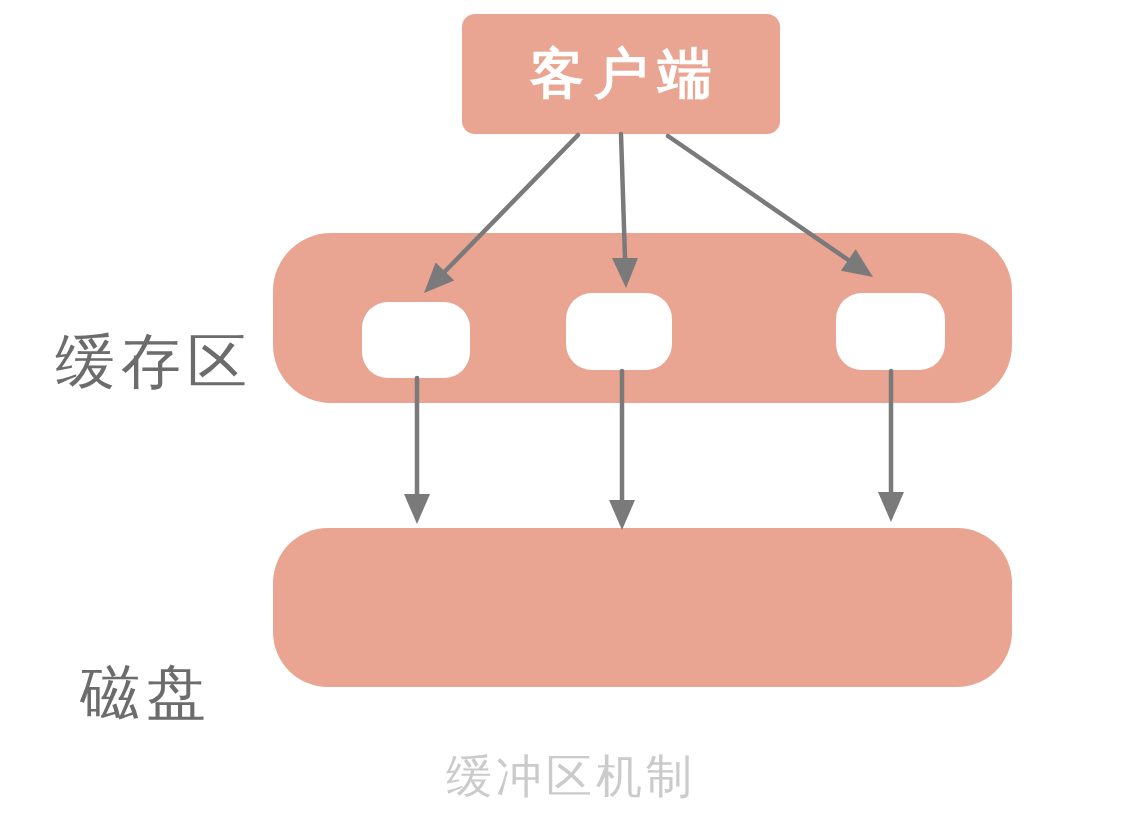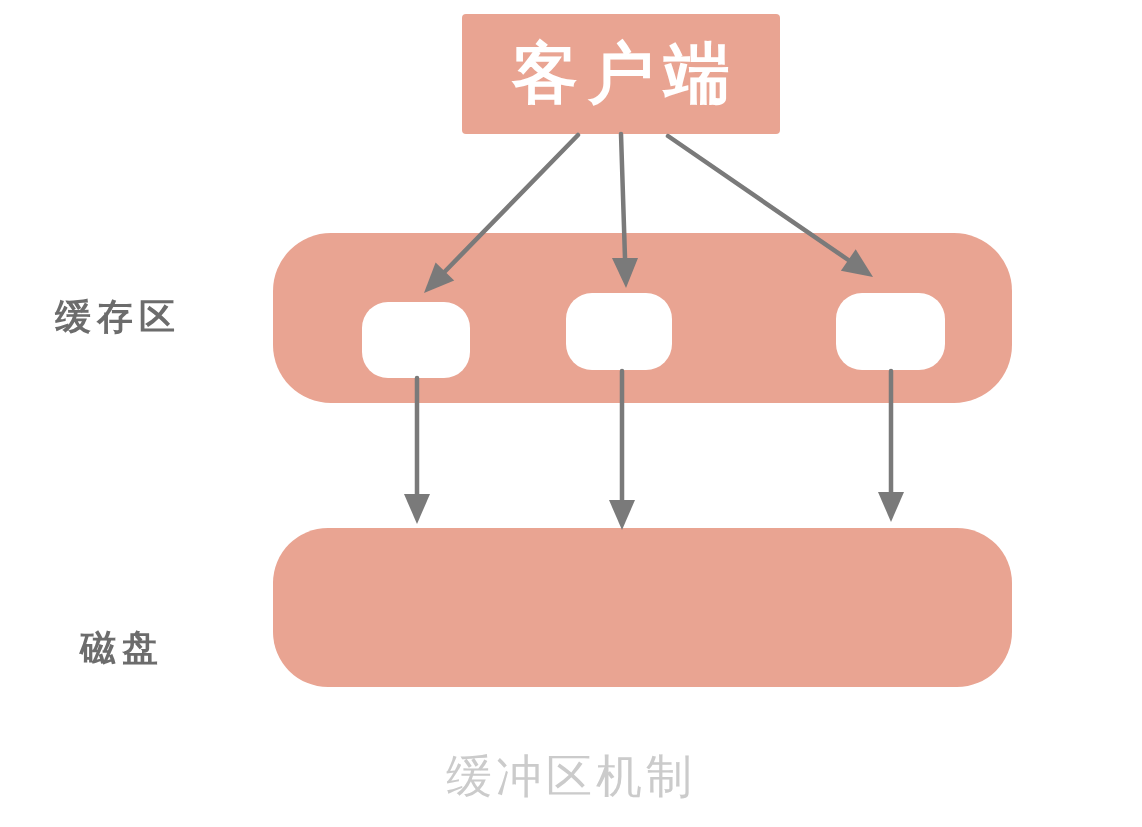--- a/index.html
+++ b/index.html
@@ -16,40 +16,40 @@
     font-family:"DejaVu Sans","Liberation Sans",sans-serif;
     width:1142px;height:827px;position:relative;overflow:hidden;
   }
   .stage{position:absolute;left:0;top:0;width:1142px;height:827px;}
 
   .node{
     position:absolute;background:var(--salmon);
     display:flex;align-items:center;justify-content:center;
   }
   .client-box{
-    left:462px;top:14px;width:318px;height:120px;border-radius:4px;
-    color:var(--node-text);font-size:66px;font-weight:600;letter-spacing:10px;
+    left:462px;top:14px;width:318px;height:120px;border-radius:13px;
+    color:var(--node-text);font-size:54px;font-weight:600;letter-spacing:10px;
     padding-left:10px; 
   }
   .cache-band{
     left:273px;top:233px;width:739px;height:170px;border-radius:58px;
   }
   .disk-band{
     left:273px;top:528px;width:739px;height:159px;border-radius:55px;
   }
   .slot{
     position:absolute;background:var(--slot);border-radius:26px;
   }
   .slot-1{left:362px;top:302px;width:108px;height:76px;}
   .slot-2{left:566px;top:293px;width:106px;height:77px;}
   .slot-3{left:836px;top:293px;width:109px;height:77px;}
 
   .side-label{
-    position:absolute;color:var(--label);font-size:36px;font-weight:700;
-    letter-spacing:6px;white-space:nowrap;
+    position:absolute;color:var(--label);font-size:60px;font-weight:400;
+    letter-spacing:6px;white-space:nowrap;margin-top:29px;
   }
   .label-cache{left:55px;top:293px;}
   .label-disk{left:80px;top:624px;}
 
   .caption{
     position:absolute;left:0;top:746px;width:1142px;text-align:center;
     color:var(--caption);font-size:46px;font-weight:500;letter-spacing:4px;
   }
 
   svg.arrows{position:absolute;left:0;top:0;width:1142px;height:827px;pointer-events:none;}

